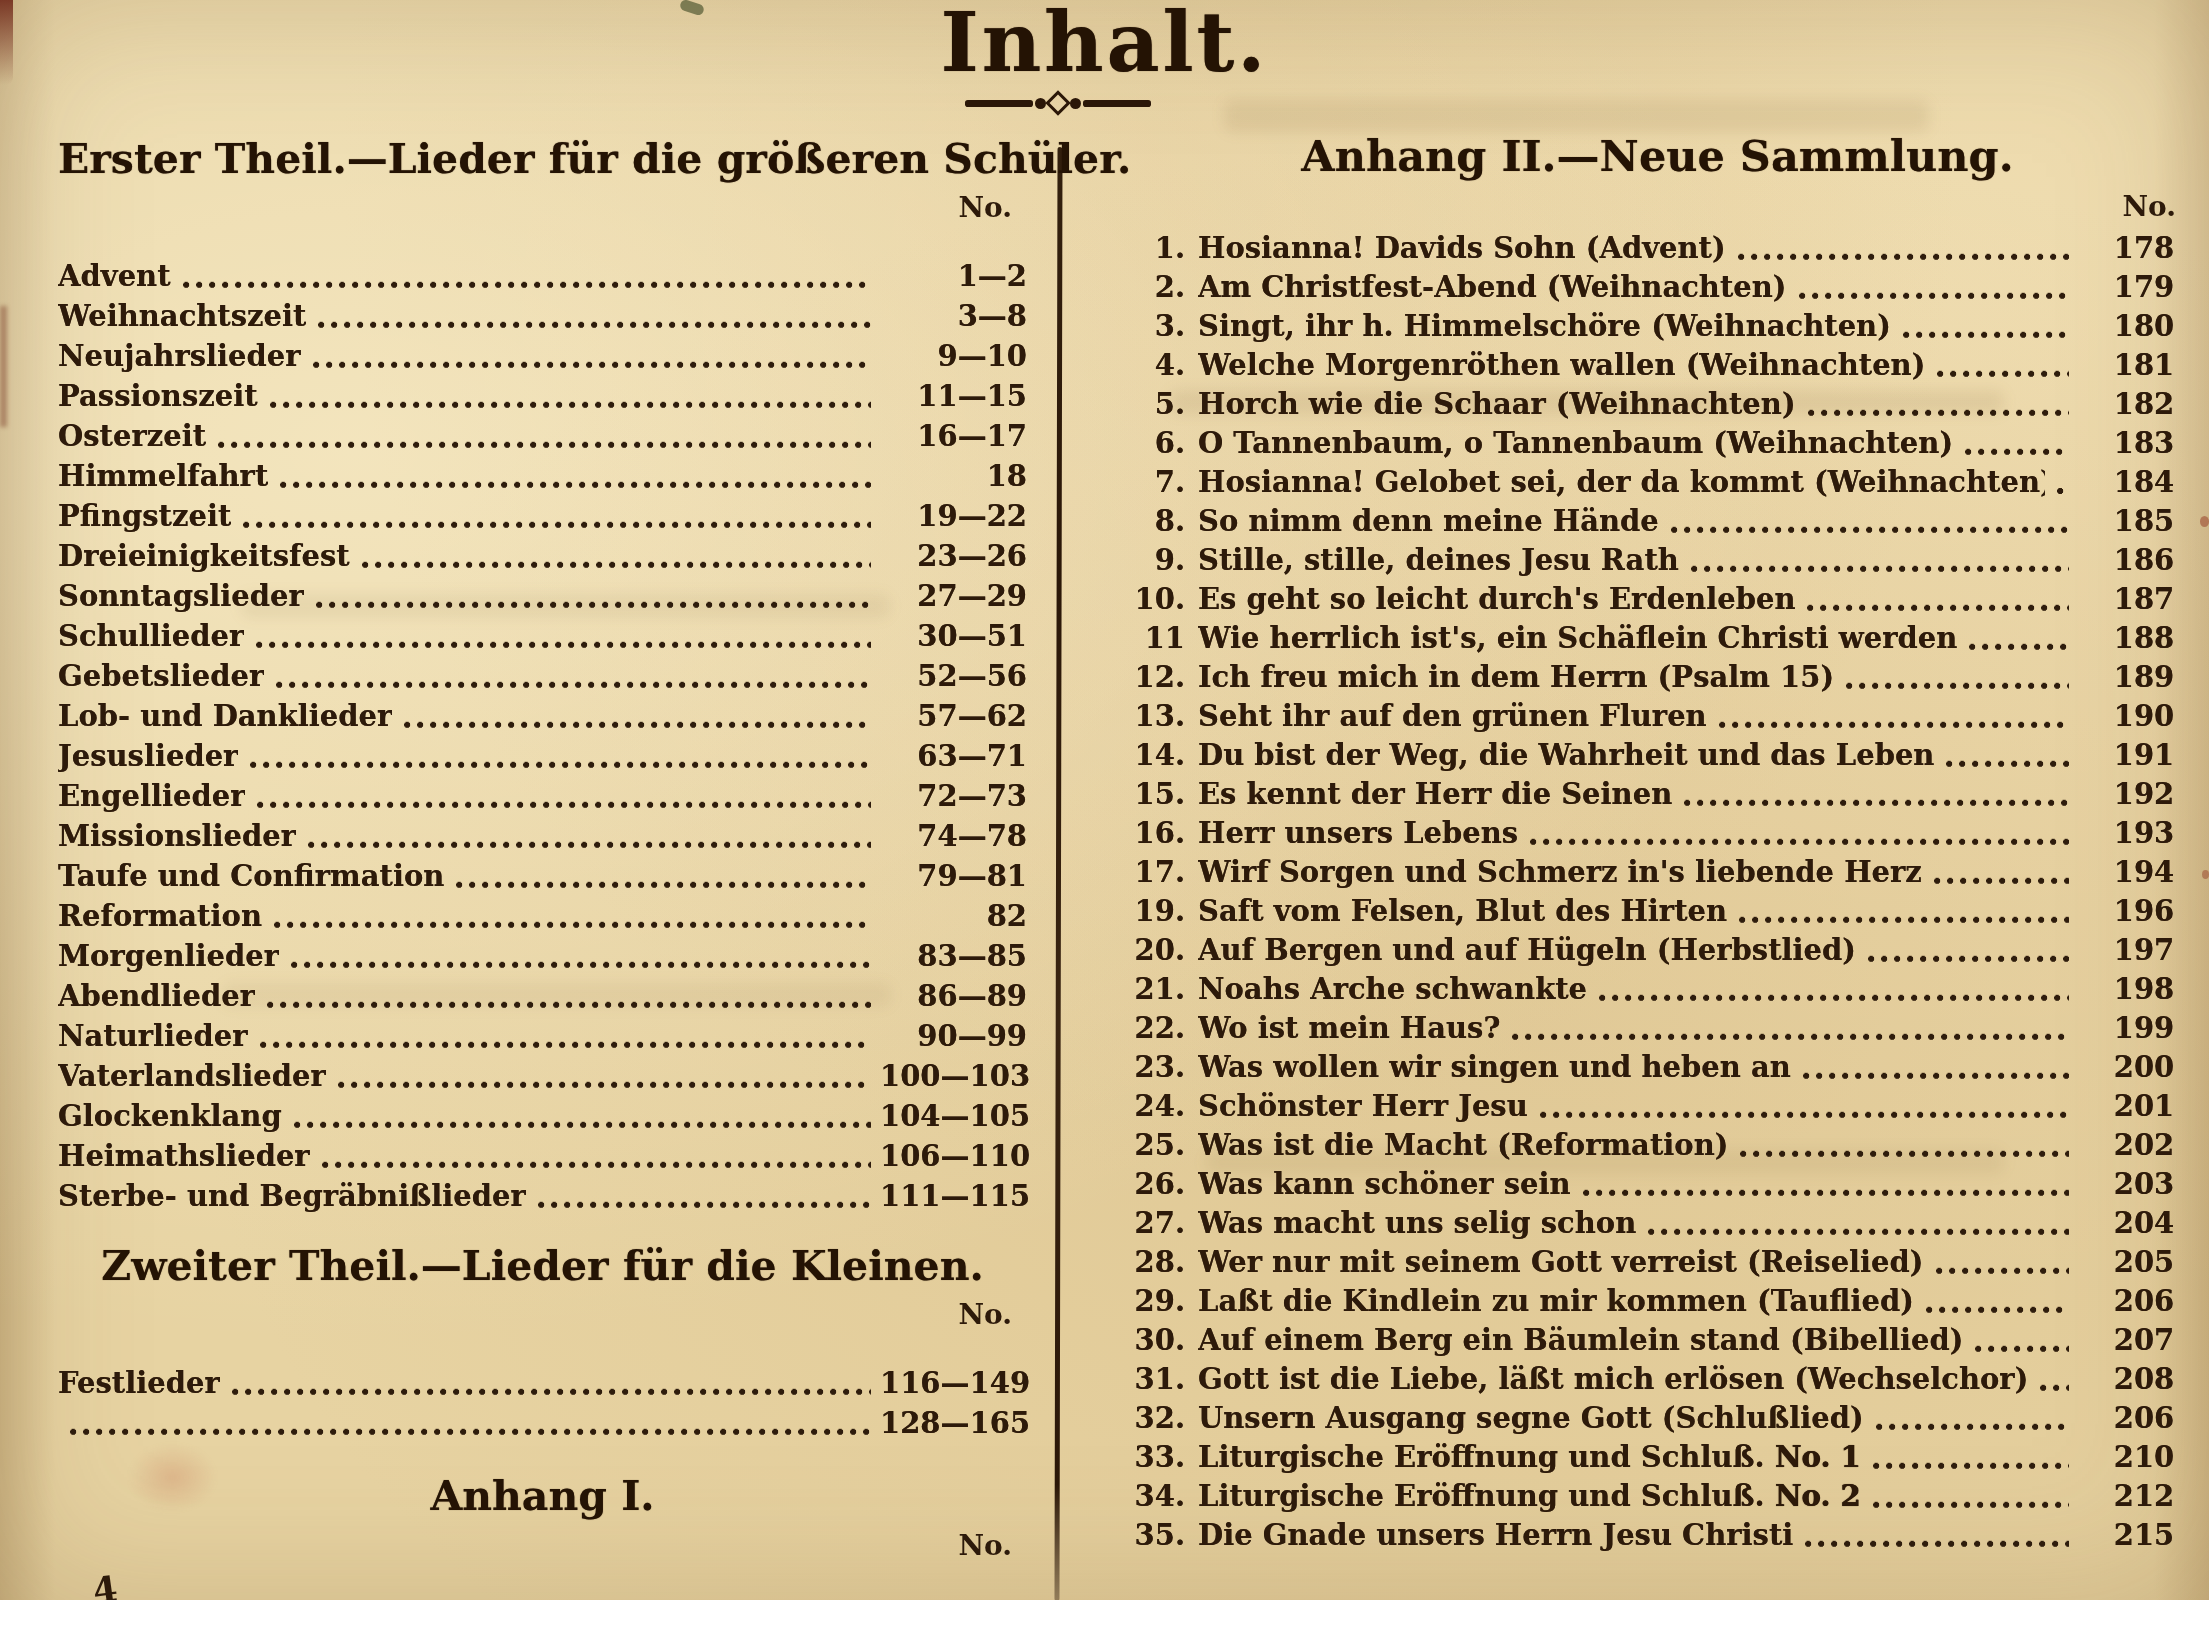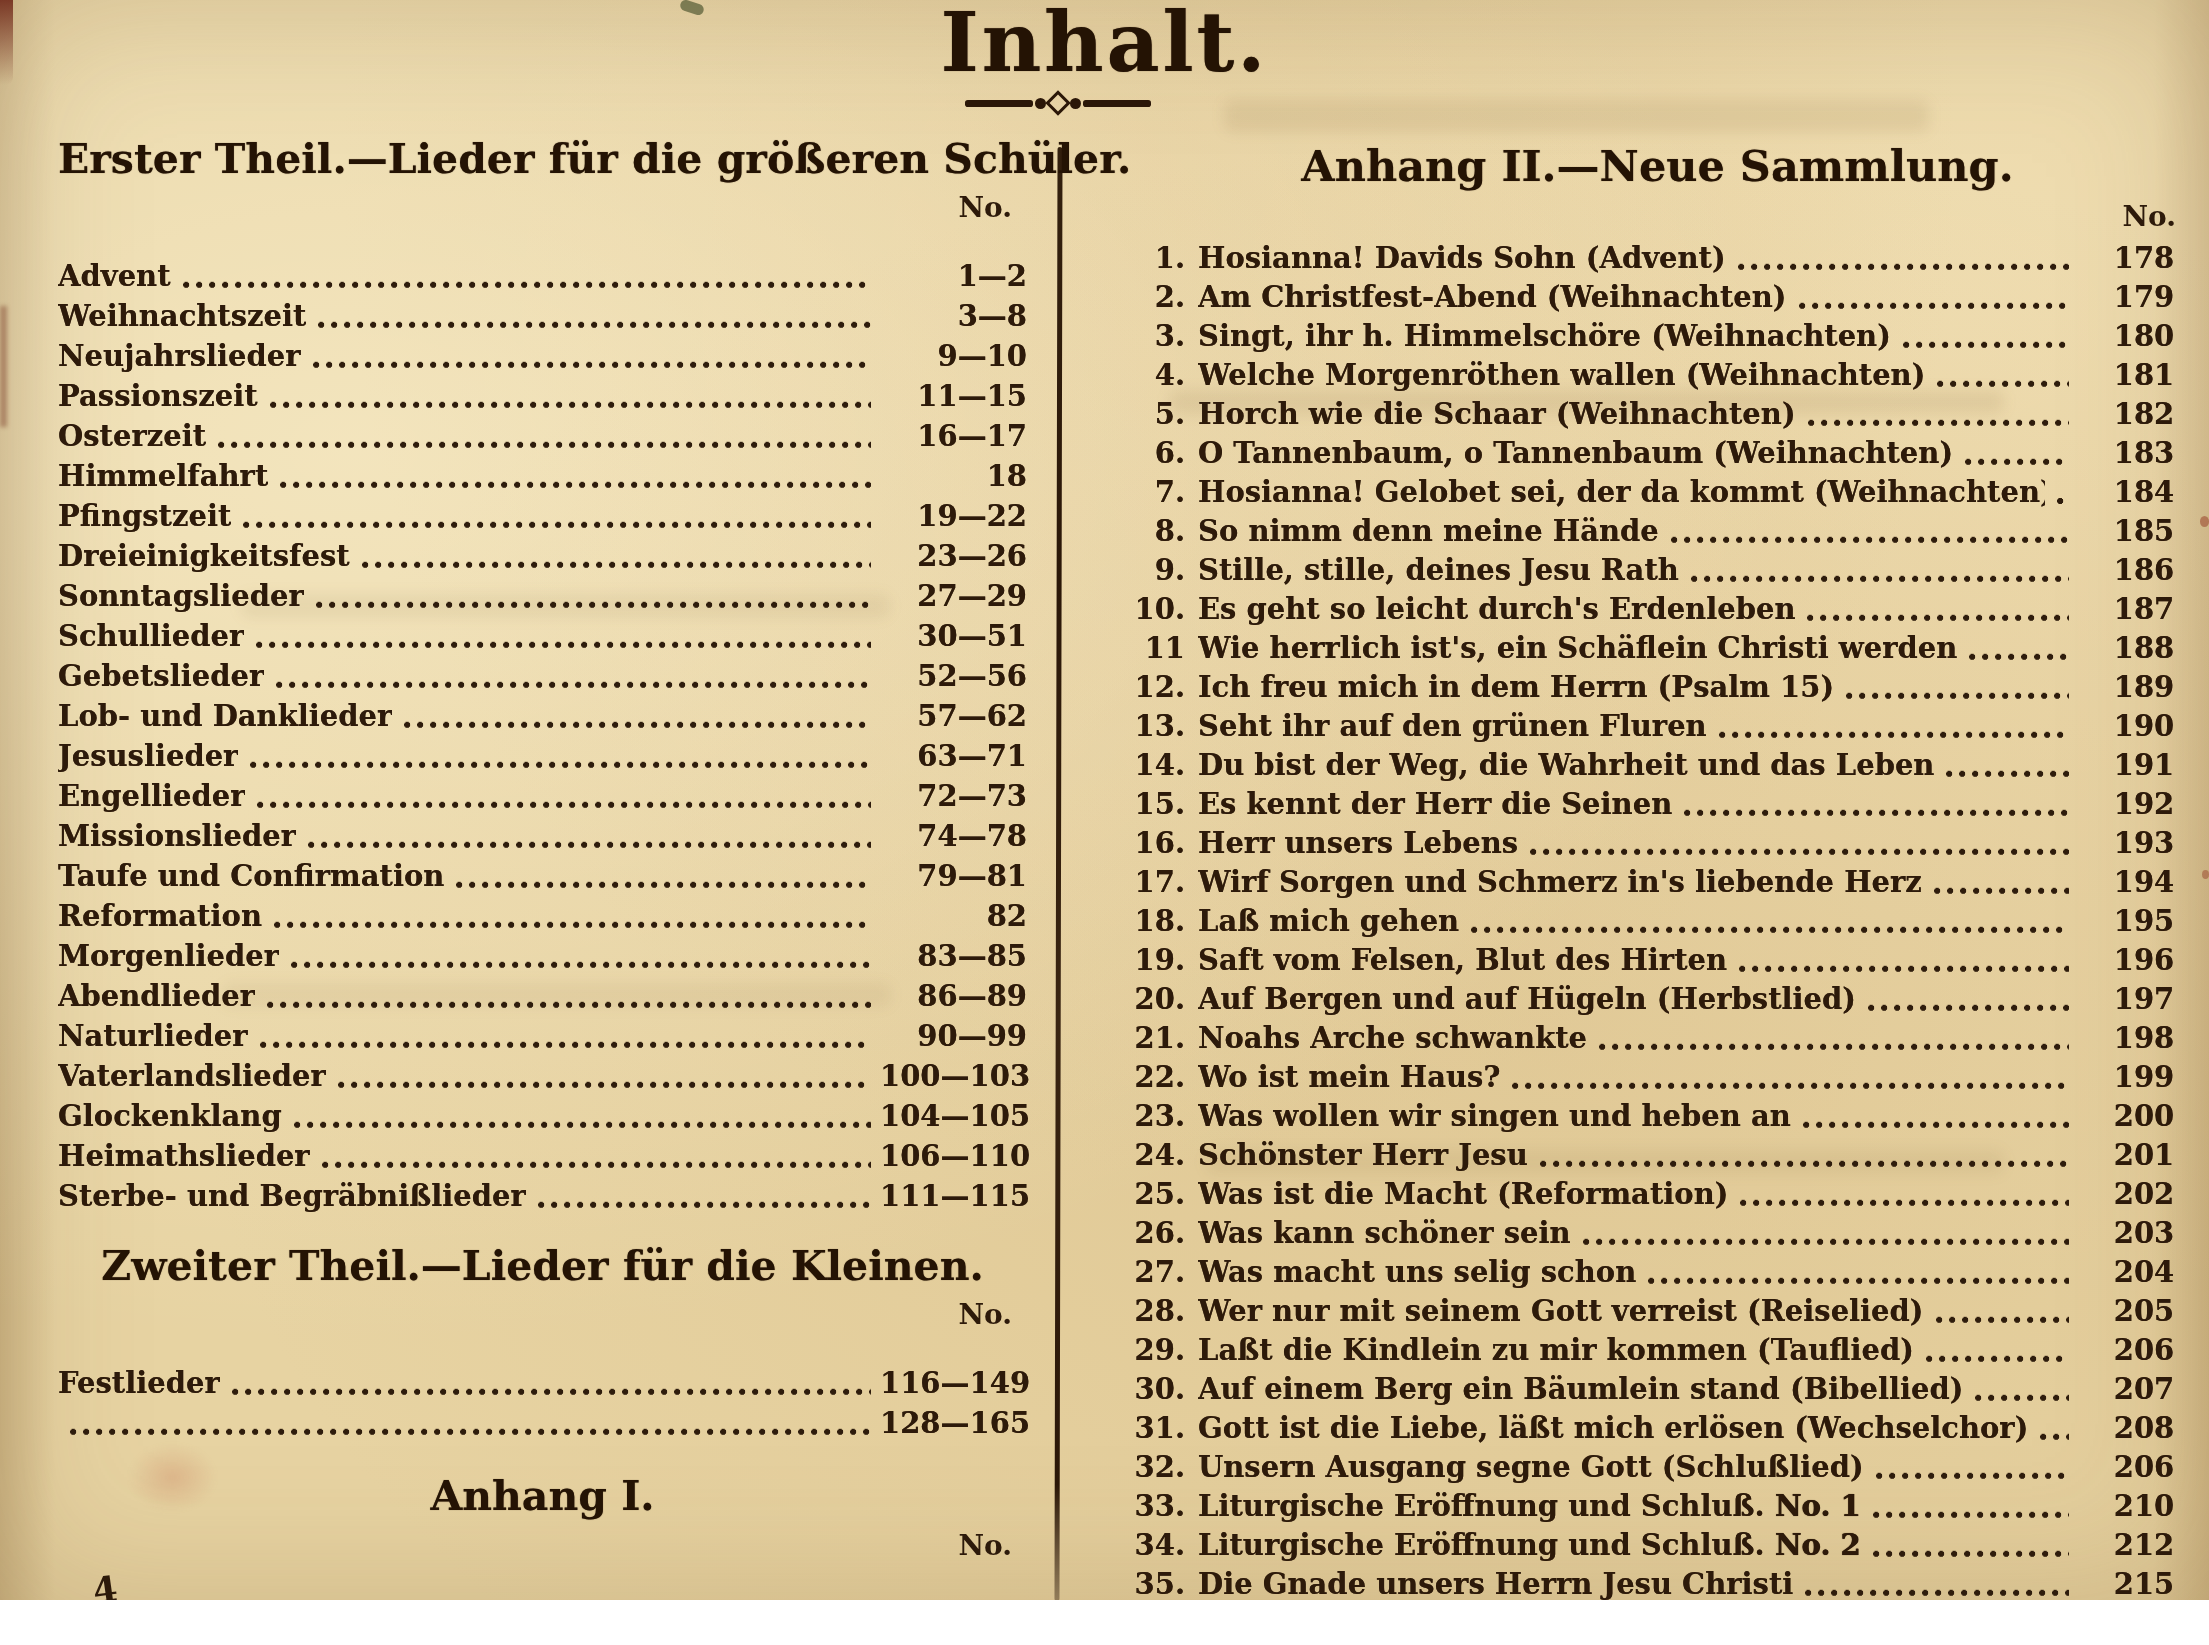--- a/index.html
+++ b/index.html
@@ -31,21 +31,21 @@
   .orn-line{flex:1;height:6.5px;background:#2b1708;border-radius:2.8px;}
   .orn-dot{width:11px;height:11px;border-radius:50%;background:#2b1708;margin:0 1.9px;}
   .orn-diamond{width:12px;height:12px;border:3.7px solid #2b1708;transform:rotate(45deg);background:transparent;margin:0 0.9px;}
   .vrule{
     position:absolute;left:1056px;top:147px;width:4.6px;height:1454px;
     background:linear-gradient(#33200e, #2b1708 30%, #3a2512 60%, #2b1708 92%, rgba(43,23,8,.4));
     border-radius:2.8px;transform:rotate(0.12deg);
   }
   .col{position:absolute;}
   .col-left{left:58px;top:135px;width:969px;}
-  .col-right{left:1124px;top:140px;width:1067px;}
+  .col-right{left:1124px;top:130px;width:1067px;}
   .sec-heading{
     margin:0;text-align:center;
     font-size:41px;line-height:48px;font-weight:bold;
     color:#241304;text-shadow:0 0 0.9px rgba(40,20,5,.65);
     white-space:nowrap;
   }
   .col-right .sec-heading{font-size:43px;line-height:52px;}
   .no-label{
     text-align:right;padding-right:15px;
     font-size:28px;line-height:32px;font-weight:bold;margin-top:9.3px;
@@ -429,26 +429,20 @@
             <span class="no">193</span>
           </div>
 
           <div class="row">
             <span class="num">17.</span>
             <span class="label"><span>Wirf Sorgen und Schmerz in's liebende Herz</span><span class="label-bold"></span></span>
             <span class="dots"></span>
             <span class="no">194</span>
           </div>
 
-          <div class="row">
-            <span class="num">18.</span>
-            <span class="label"><span>Laß mich gehen</span><span class="label-bold"></span></span>
-            <span class="dots"></span>
-            <span class="no">195</span>
-          </div>
 
           <div class="row">
             <span class="num">19.</span>
             <span class="label"><span>Saft vom Felsen, Blut des Hirten</span><span class="label-bold"></span></span>
             <span class="dots"></span>
             <span class="no">196</span>
           </div>
 
           <div class="row">
             <span class="num">20.</span>

